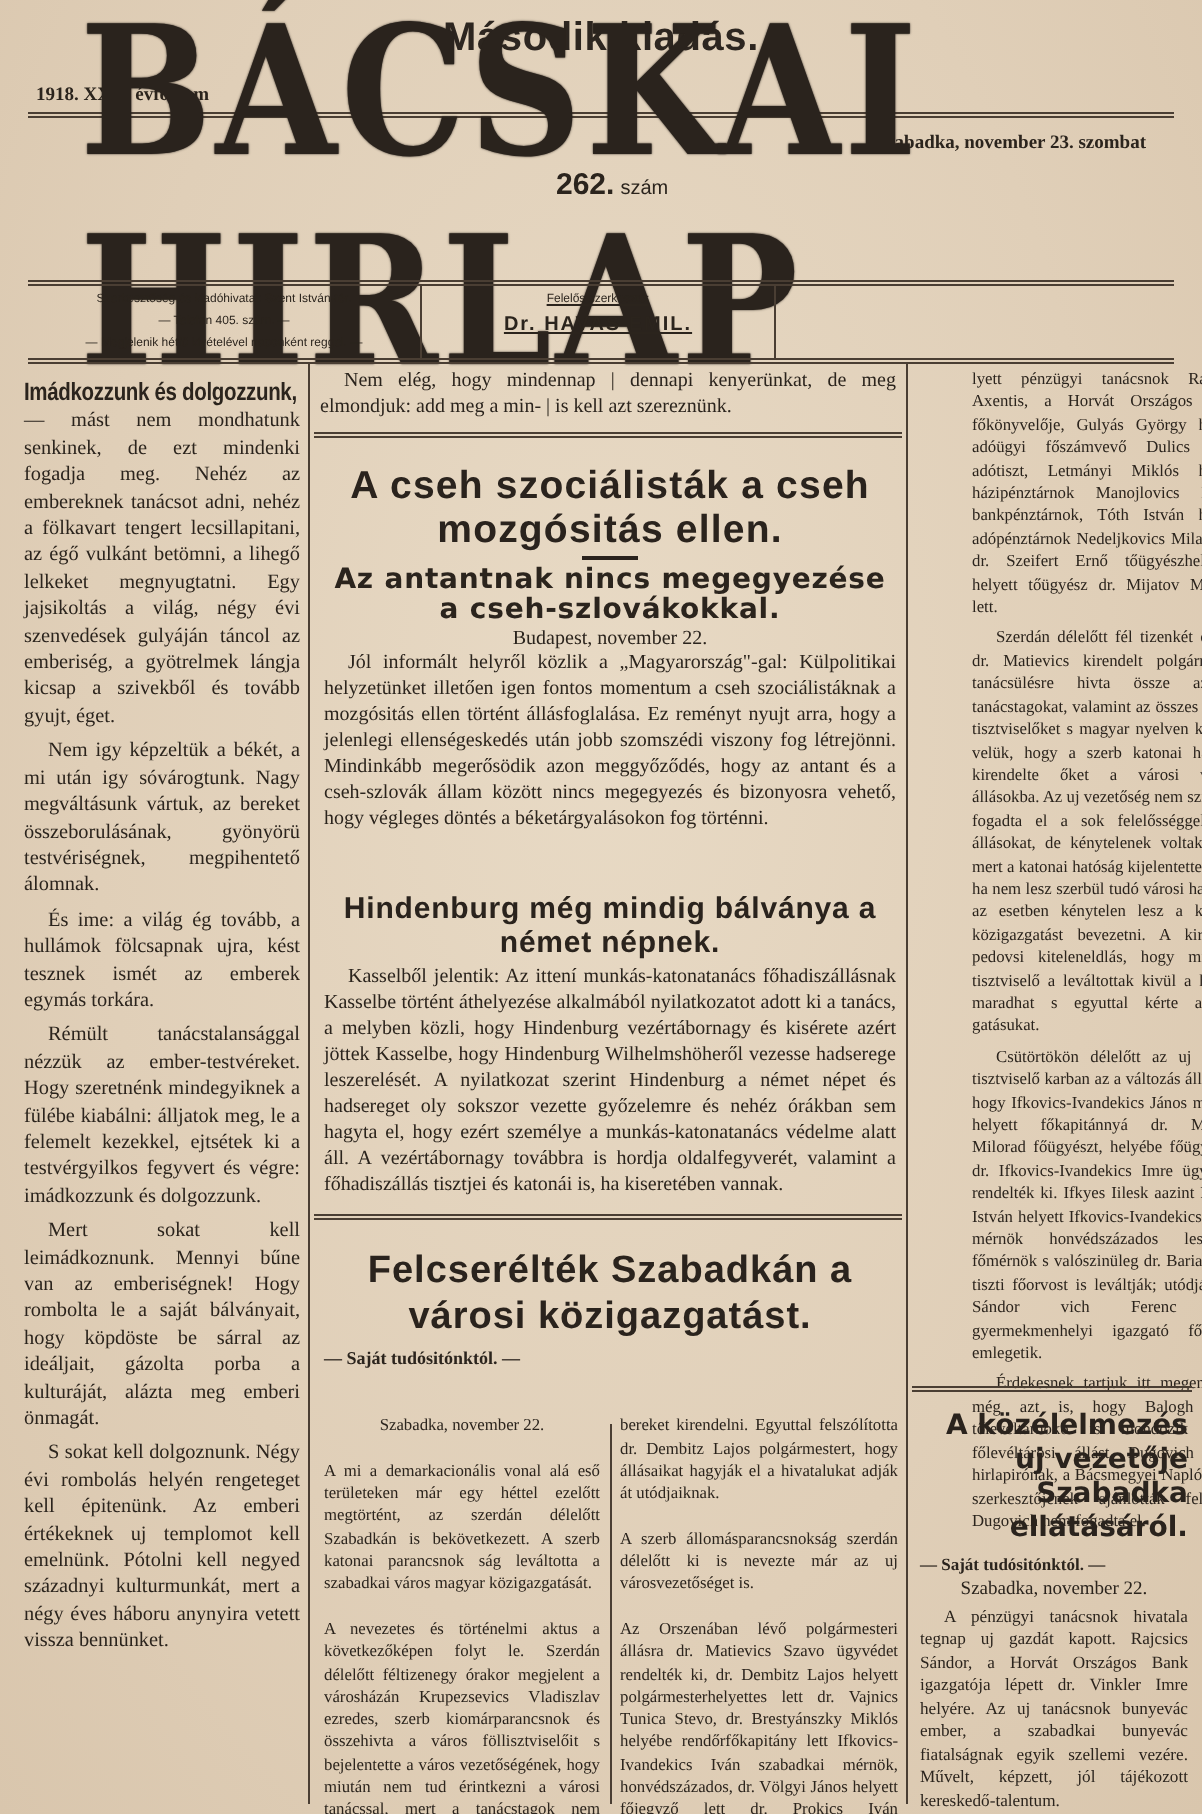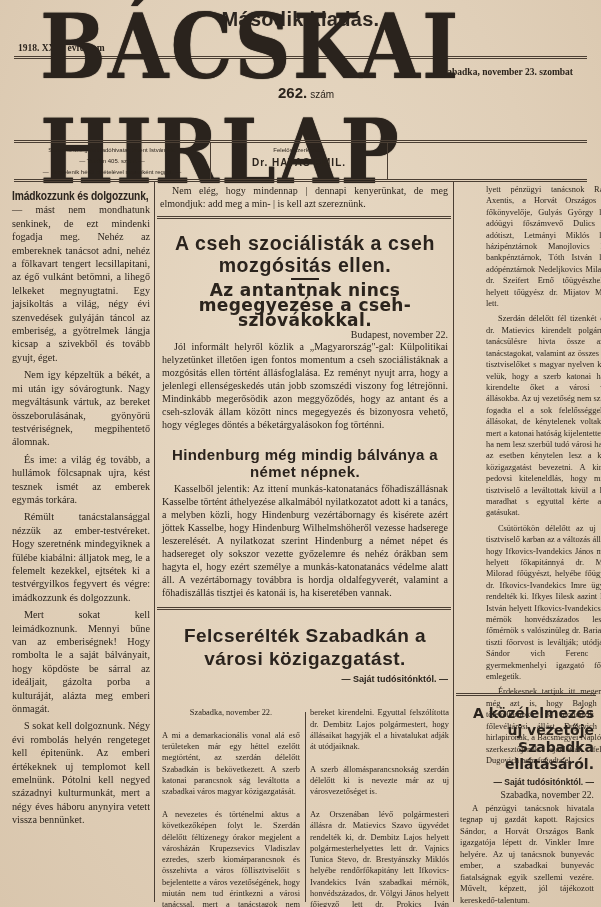--- a/index.html
+++ b/index.html
@@ -38,21 +38,21 @@
     transform: scaleY(1.15);
     text-shadow: 0 0 1px #2a231d;
   }
   .info-row { position: absolute; top: 143px; left: 14px; width: 573px; height: 36px; }
   .info-box {
     position: absolute; top: 0; height: 36px;
     font-family: "Liberation Sans", sans-serif; text-align: center;
     font-size: 6.5px; font-weight: bold; line-height: 11px; padding-top: 2px;
   }
   .info-box.left { left: 0; width: 196px; }
-  .info-box.center { left: 196px; width: 178px; border-left: 1px solid #4a3e33; border-right: 1px solid #4a3e33; }
+  .info-box.center { left: 196px; width: 178px; border-left: 1px solid #4a3e33; border-right: 1px solid #4a3e33; text-decoration: underline; }
   .info-box.right { left: 374px; width: 199px; }
   .info-box .small { font-size: 6px; font-weight: normal; }
   .info-box .editor { font-size: 10px; letter-spacing: 1px; margin-top: 1px; }
   .info-box .price { font-size: 9.5px; font-family: "Liberation Serif", serif; }
 
   .col { position: absolute; font-size: 10.2px; line-height: 13.4px; text-align: justify; hyphens: auto; }
   .col p { text-indent: 12px; margin-bottom: 4px; }
   .col p.noindent { text-indent: 0; }
   .col-div { position: absolute; border-left: 1px solid #4a3e33; }
 
@@ -62,22 +62,22 @@
     display: inline-block; letter-spacing: -0.2px;
   }
   .headline {
     font-family: "Liberation Sans", "DejaVu Sans", sans-serif; font-weight: bold;
     text-align: center; color: #2a231d;
   }
   .subhead {
     font-family: "DejaVu Sans", sans-serif; font-weight: bold; text-align: center;
     letter-spacing: 0.4px;
   }
-  .dateline { text-align: right; font-size: 10px; }
-  .source-line { text-align: right; font-size: 9px; font-weight: bold; font-family: Liberation Sans, sans-serif; }
+  .dateline { text-align: center; font-size: 10px; }
+  .source-line { text-align: left; font-size: 9px; font-weight: bold; font-family: Liberation Serif, serif; }
   .hr-short { width: 28px; margin: 2px auto 3px; border-top: 2px solid #2a231d; }
 </style>
 </head>
 <body>
 
 <div class="page">
 
   <div class="edition">Második kiadás.</div>
 
   <div class="meta-row">
@@ -122,21 +122,21 @@
   </div>
 
   <div class="col" style="left:160px; top:184px; width:288px; font-size:10px;">
     <p>Nem elég, hogy mindennap | dennapi kenyerünkat, de meg elmondjuk: add meg a min- | is kell azt szereznünk.</p>
   </div>
   <div class="rule double" style="top:216px; left:157px; width:294px;"></div>
 
   <div class="col" style="left:162px; top:232px; width:286px;">
     <div class="headline" style="font-size:19.5px; line-height:22px; letter-spacing:0.6px;">A cseh szociálisták a cseh mozgósitás ellen.</div>
     <div class="hr-short"></div>
-    <div class="subhead" style="font-size:17px; line-height:15px;">Az antantnak nincs megegyezése a cseh-szlovákokkal.</div>
+    <div class="subhead" style="font-size:14px; line-height:15px;">Az antantnak nincs megegyezése a cseh-szlovákokkal.</div>
     <div class="dateline">Budapest, november 22.</div>
     <p style="font-size:10px; line-height:12.9px;">Jól informált helyről közlik a „Magyarország"-gal: Külpolitikai helyzetünket illetően igen fontos momentum a cseh szociálistáknak a mozgósitás ellen történt állásfoglalása. Ez reményt nyujt arra, hogy a jelenlegi ellenségeskedés után jobb szomszédi viszony fog létrejönni. Mindinkább megerősödik azon meggyőződés, hogy az antant és a cseh-szlovák állam között nincs megegyezés és bizonyosra vehető, hogy végleges döntés a béketárgyalásokon fog történni.</p>
   </div>
 
   <div class="col" style="left:162px; top:446px; width:286px;">
     <div class="headline" style="font-size:15px; line-height:17px; letter-spacing:0.4px;">Hindenburg még mindig bálványa a német népnek.</div>
     <p style="font-size:10px; line-height:13px; margin-top:2px;">Kasselből jelentik: Az ittení munkás-katonatanács főhadiszállásnak Kasselbe történt áthelyezése alkalmából nyilatkozatot adott ki a tanács, a melyben közli, hogy Hindenburg vezértábornagy és kisérete azért jöttek Kasselbe, hogy Hindenburg Wilhelmshöheről vezesse hadserege leszerelését. A nyilatkozat szerint Hindenburg a német népet és hadsereget oly sokszor vezette győzelemre és nehéz órákban sem hagyta el, hogy ezért személye a munkás-katonatanács védelme alatt áll. A vezértábornagy továbbra is hordja oldalfegyverét, valamint a főhadiszállás tisztjei és katonái is, ha kiseretében vannak.</p>
   </div>
   <div class="rule double" style="top:607px; left:157px; width:294px;"></div>
 

